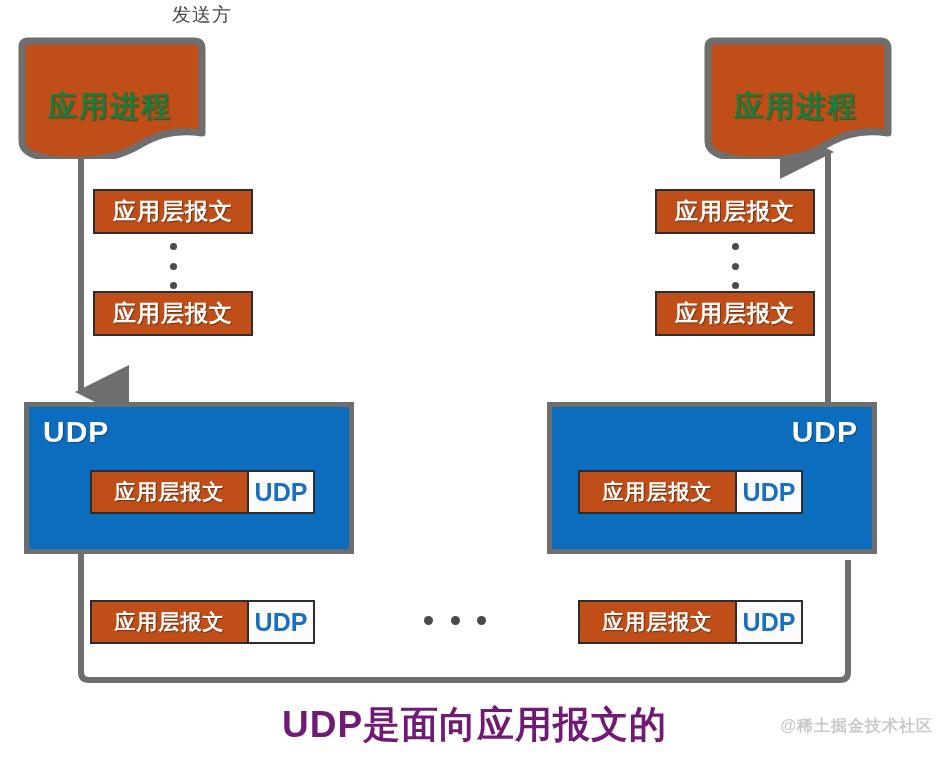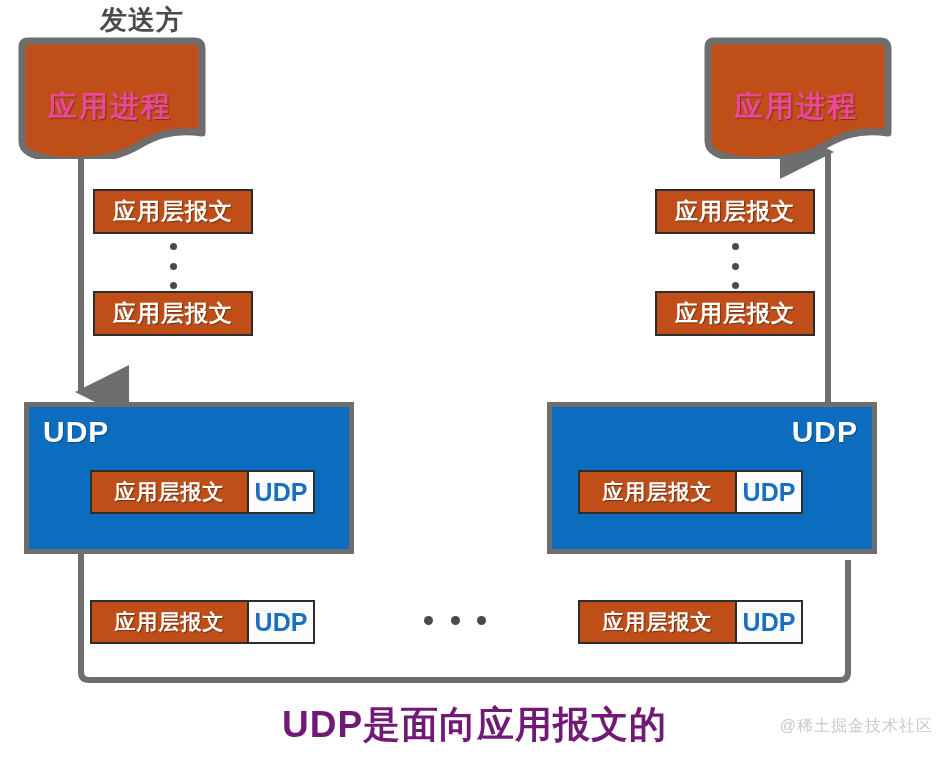--- a/index.html
+++ b/index.html
@@ -14,26 +14,26 @@
     position: relative;
     width: 949px;
     height: 757px;
     background: #ffffff;
     overflow: hidden;
   }
 
   
   .side-heading {
     position: absolute;
-    font-size: 27px;
-    font-weight: bold;
+    font-size: 19px;
+    font-weight: normal;
     color: #4a4a4a;
     letter-spacing: 1px;
     white-space: nowrap;
-    text-align: center;
+    text-align: right;
   }
   #heading-sender  { left: 52px;  top: 2px;  width: 180px; }
   #heading-receiver{ left: 700px; top: 2px;  width: 180px; }
 
   
   .app-process {
     position: absolute;
   }
   .app-process svg {
     position: absolute;
@@ -41,21 +41,21 @@
     display: block;
   }
   .app-process .app-label {
     position: absolute;
     left: 0;
     top: 50px;
     width: 100%;
     text-align: center;
     font-size: 29px;
     font-weight: bold;
-    color: #ec4899;
+    color: #15803d;
     letter-spacing: 2px;
     text-shadow: 1px 1px 1px rgba(0,0,0,.35);
     pointer-events: none;
   }
   #app-process-sender   { left: 14px;  top: 37px;  width: 192px; height: 122px; }
   #app-process-receiver { left: 700px; top: 37px;  width: 192px; height: 122px; }
 
   
   .msg-box {
     position: absolute;
@@ -196,20 +196,21 @@
 
   
   #watermark {
     position: absolute;
     right: 16px;
     top: 716px;
     font-size: 16px;
     color: #c9c9c9;
     letter-spacing: 1px;
     white-space: nowrap;
+    font-weight: bold;
   }
 </style>
 </head>
 <body>
 
 <div id="stage">
 
   <svg id="connectors" viewBox="0 0 949 757" xmlns="http://www.w3.org/2000/svg">
     <defs>
       <marker id="arrow-down" markerWidth="9" markerHeight="9" refX="4.5" refY="8" orient="auto" markerUnits="strokeWidth">

